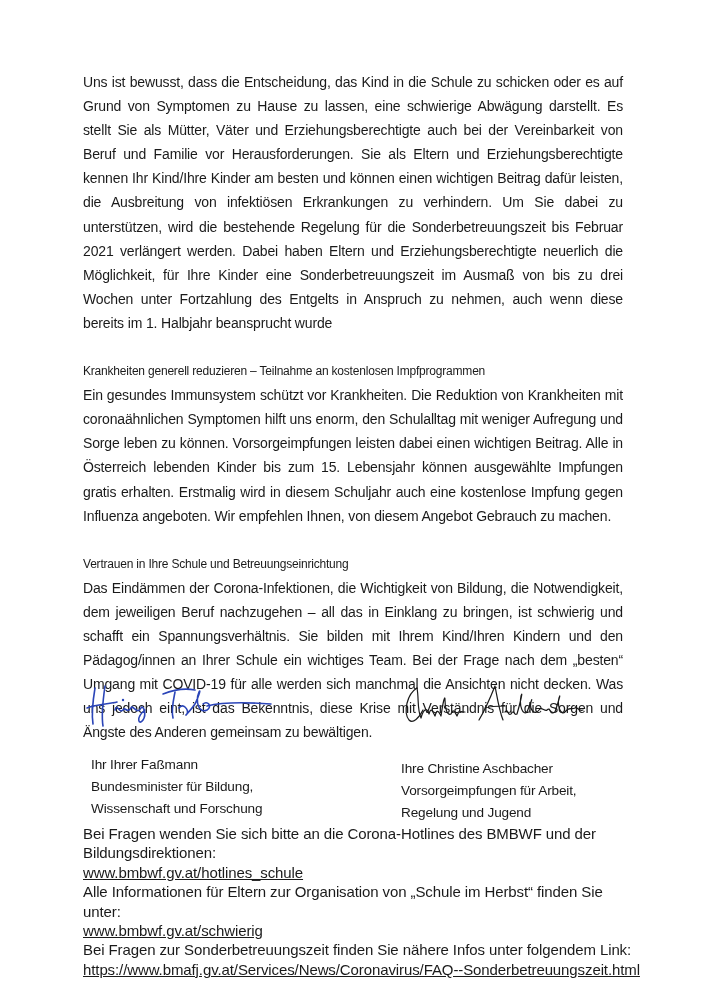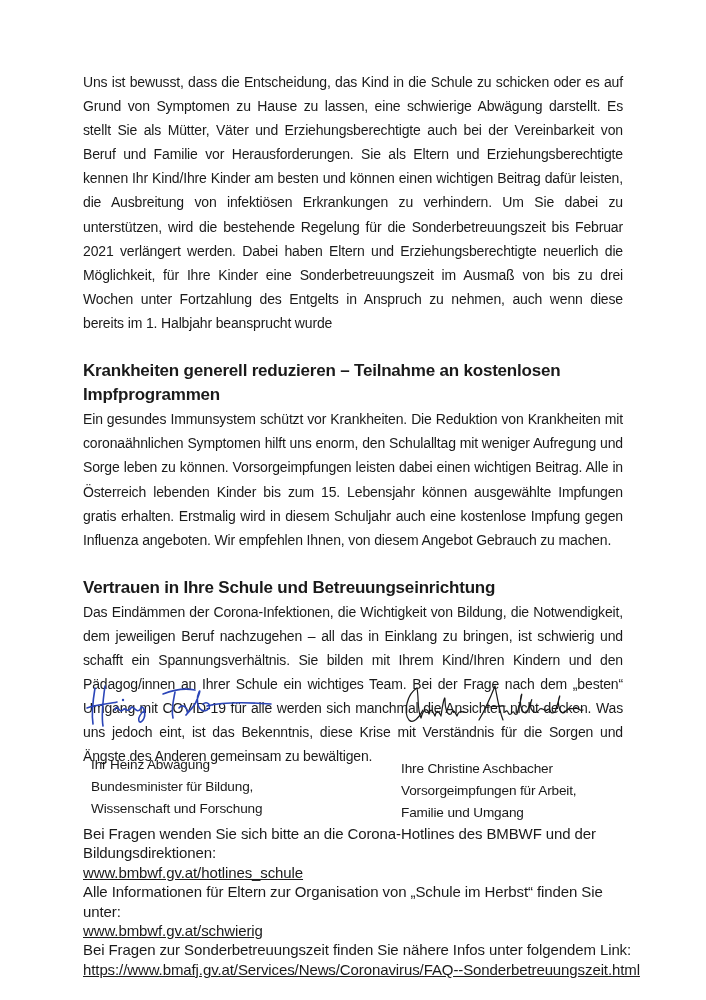--- a/index.html
+++ b/index.html
@@ -7,21 +7,21 @@
       width: 706px; height: 1000px; position: relative; overflow: hidden;
       font-family: "Liberation Sans", sans-serif; color: #1a1a1a;
     }
     .page { position: absolute; left: 83px; top: 70px; width: 540px; }
     .para {
       font-size: 14px; line-height: 24.1px; text-align: justify;
       margin: 0; letter-spacing: -0.15px;
     }
     .para-last { text-align-last: left; }
     .heading {
-      font-size: 17px; line-height: 24.1px; font-weight: bold; margin: 0;
+      font-size: 12px; line-height: 24.1px; font-weight: normal; margin: 0;
       letter-spacing: -0.2px;
     }
     .gap { height: 24px; }
     .plain { font-size: 13.6px; line-height: 24.1px; margin: 0; letter-spacing: -0.15px; }
     .signatures { position: absolute; top: 680px; left: 83px; width: 560px; height: 130px; }
     .sig { position: absolute; top: 0; }
     .sig-left { left: 0; }
     .sig-right { left: 316px; }
     .sig-img { height: 50px; display: block; }
     .sig-text { margin-top: 24px; font-size: 13.6px; line-height: 22px; letter-spacing: -0.15px; }
@@ -53,39 +53,39 @@
         <path d="M4 28 C14 24, 26 24, 34 22"></path>
         <path d="M32 30 C34 22, 36 34, 40 30 C42 26, 44 34, 48 28 C50 24, 54 36, 58 28 C60 24, 64 34, 60 40 C56 46, 52 38, 62 30"></path>
         <path d="M80 14 C90 10, 102 8, 112 10"></path>
         <path d="M92 12 C90 22, 88 30, 90 38"></path>
         <path d="M96 28 C100 22, 106 30, 104 34 C100 38, 108 30, 112 24 C116 16, 118 8, 116 12 C112 22, 116 34, 124 30 C130 26, 124 20, 120 24"></path>
         <path d="M124 26 C140 22, 160 22, 188 24"></path>
       </g>
       <circle cx="40" cy="20" r="1.2" fill="#2b45b8"></circle>
     </svg>
     <div class="sig-text">
-      <div>Ihr Heinz Abwägung</div>
+      <div>Ihr Ihrer Faßmann</div>
       <div>Bundesminister für Bildung,</div>
       <div>Wissenschaft und Forschung</div>
     </div>
   </div>
   <div class="sig sig-right">
     <svg class="sig-img" width="200" height="46" viewBox="0 0 200 46">
       <g fill="none" stroke="#1a1a1a" stroke-width="1.2" stroke-linecap="round" stroke-linejoin="round">
         <path d="M18 6 C8 12, 4 30, 10 38 C14 42, 20 36, 24 28"></path>
         <path d="M18 6 C20 16, 18 28, 22 36 C24 28, 28 24, 30 32 C32 24, 34 30, 36 34 C38 26, 40 30, 42 34 C44 20, 46 12, 46 18 C46 26, 48 34, 52 32 C54 26, 56 30, 58 34 C60 28, 62 30, 66 30"></path>
         <path d="M80 38 C86 28, 92 14, 96 4 C98 14, 100 28, 104 38"></path>
         <path d="M86 26 C92 24, 98 24, 106 24"></path>
         <path d="M106 30 C110 26, 108 34, 112 32 C116 26, 114 34, 118 32 C122 18, 124 8, 122 14 C120 24, 124 34, 128 30 C132 20, 134 14, 132 20 C130 28, 136 34, 140 28 C142 24, 146 30, 148 28 C152 24, 150 34, 156 30 C160 18, 162 10, 160 16 C158 24, 162 34, 166 30 C170 24, 172 28, 176 26 C178 24, 180 30, 184 28"></path>
       </g>
     </svg>
     <div class="sig-text">
       <div>Ihre Christine Aschbacher</div>
       <div>Vorsorgeimpfungen für Arbeit,</div>
-      <div>Familie und Umgang</div>
+      <div>Regelung und Jugend</div>
     </div>
   </div>
 </div>
 
 <div class="footer">
   <p>Bei Fragen wenden Sie sich bitte an die Corona-Hotlines des BMBWF und der Bildungsdirektionen:</p>
   <p><a>www.bmbwf.gv.at/hotlines_schule</a></p>
   <p>Alle Informationen für Eltern zur Organisation von „Schule im Herbst“ finden Sie unter:</p>
   <p><a>www.bmbwf.gv.at/schwierig</a></p>
   <p>Bei Fragen zur Sonderbetreuungszeit finden Sie nähere Infos unter folgendem Link:</p>

